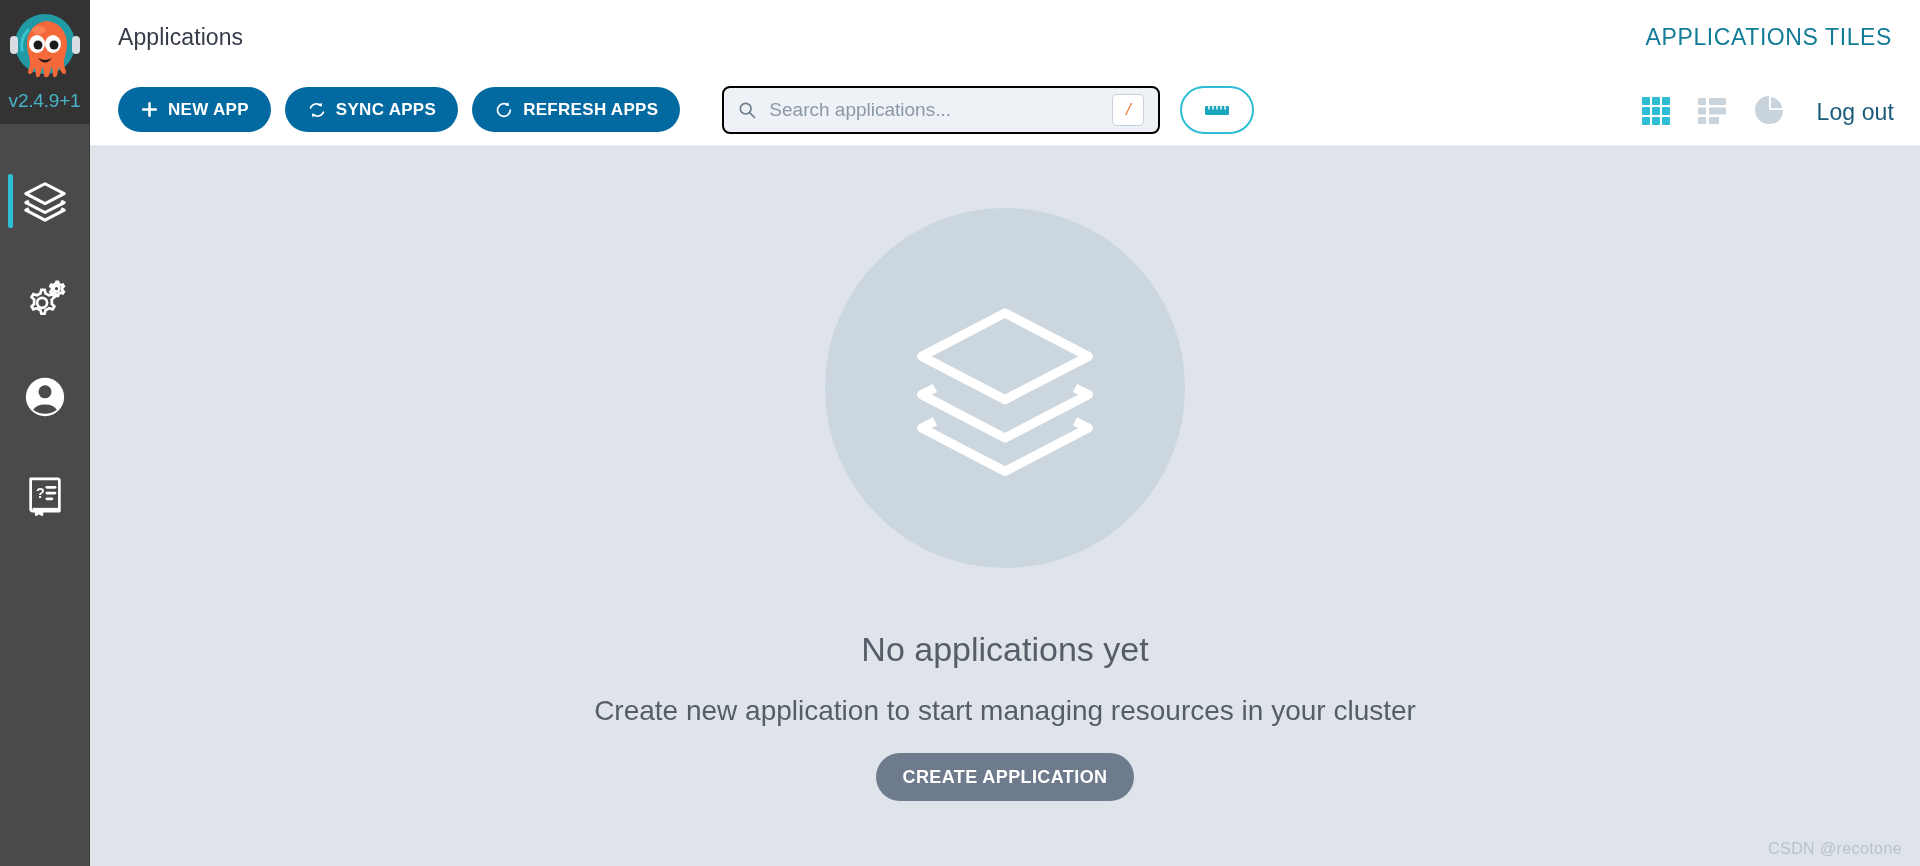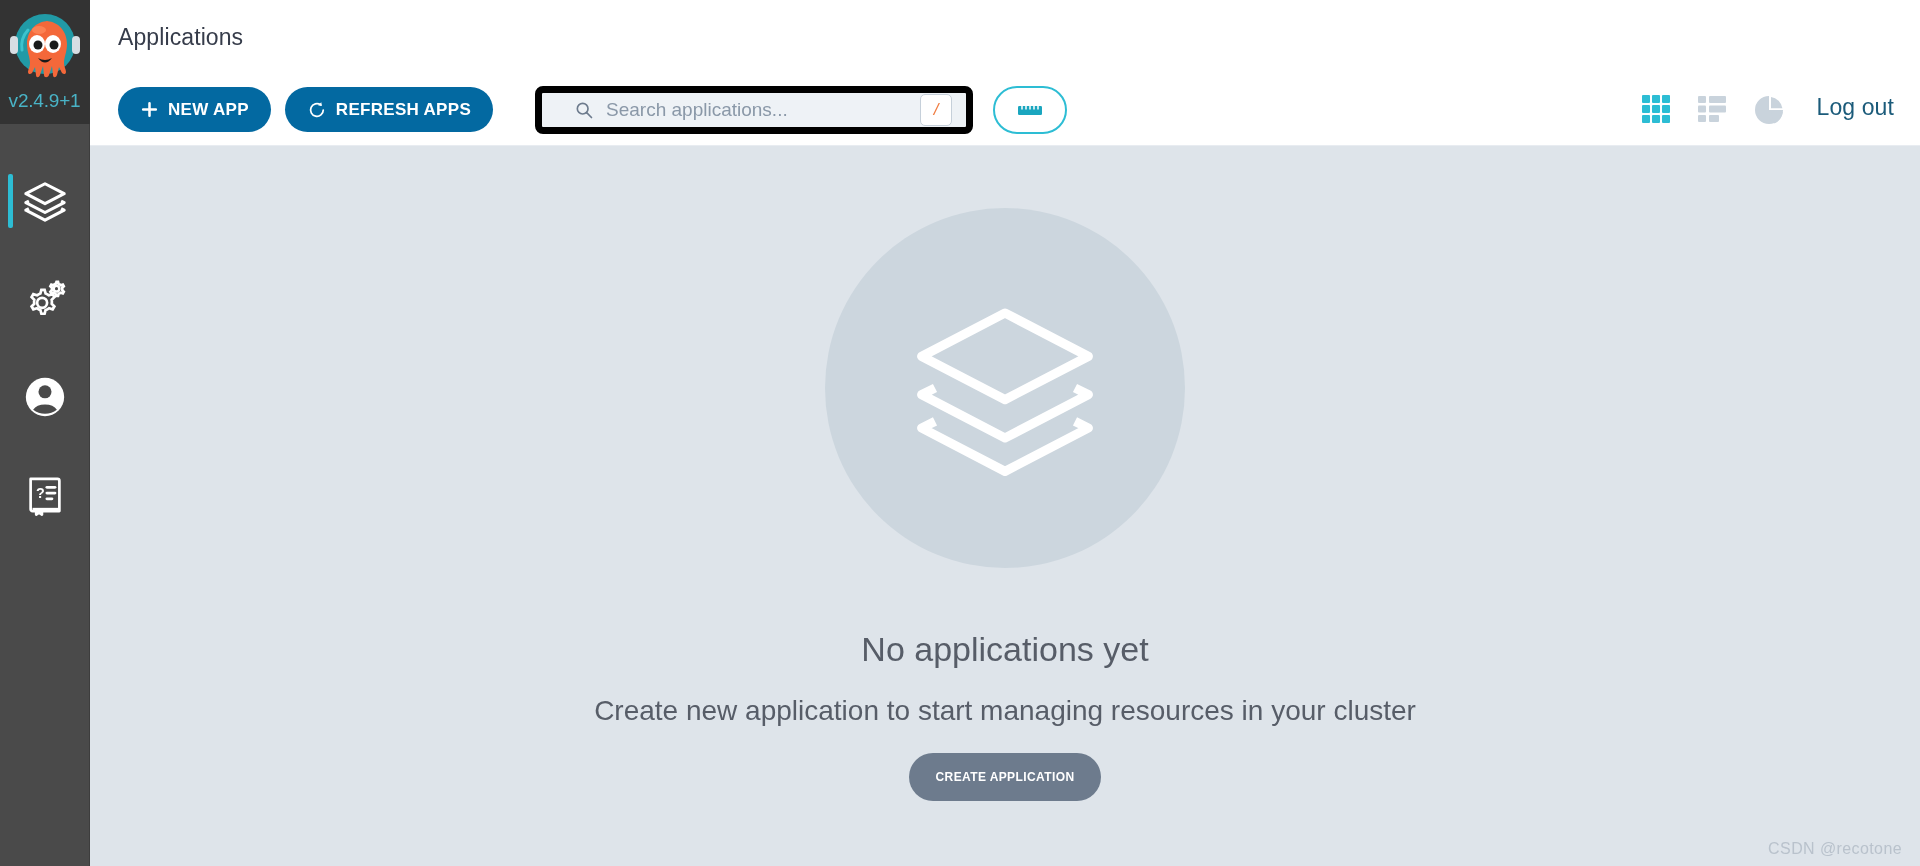--- a/index.html
+++ b/index.html
@@ -131,25 +131,25 @@
     font-family: "Liberation Sans", sans-serif;
     white-space: nowrap;
   }
   .btn svg { display: block; }
 
   .search-wrap {
     position: relative;
     width: 438px;
     height: 48px;
     background: #eef2f6;
-    border: 7px solid #000000;
+    border: 2px solid #000000;
     border-radius: 8px;
     display: flex;
     align-items: center;
-    padding: 0 14px 0 32px;
+    padding: 0 14px 0 13px;
     margin-left: 28px;
   }
   .search-icon { flex: 0 0 20px; margin-right: 12px; }
   .search-input {
     flex: 1;
     border: none;
     outline: none;
     background: transparent;
     font-size: 19px;
     color: #6d7b8d;
@@ -178,21 +178,21 @@
     margin-left: 20px;
     display: flex;
     align-items: center;
     justify-content: center;
     cursor: pointer;
   }
 
   .toolbar-right {
     margin-left: auto;
     display: flex;
-    align-items: flex-start;
+    align-items: flex-end;
     gap: 26px;
   }
   .view-toggle { cursor: pointer; display: flex; align-items: center; }
   .logout-link {
     font-size: 23px;
     color: #1b5b7a;
     cursor: pointer;
     margin-left: 6px;
     letter-spacing: 0.1px;
   }
@@ -232,21 +232,21 @@
     text-align: right;
   }
   .create-btn {
     margin-top: 26px;
     height: 48px;
     padding: 0 27px;
     border: none;
     border-radius: 25px;
     background: #6d7b8d;
     color: #ffffff;
-    font-size: 12px;
+    font-size: 18px;
     font-weight: bold;
     letter-spacing: 0.4px;
     cursor: pointer;
     font-family: "Liberation Sans", sans-serif;
   }
   .watermark {
     position: absolute;
     right: 18px;
     bottom: 8px;
     font-size: 16px;
@@ -322,31 +322,43 @@
           <text x="7.3" y="13.4" font-size="7.5" fill="#ffffff" font-family="Liberation Sans, sans-serif" font-weight="bold">?</text>
         </svg>
       </div>
     </div>
   </nav>
 
   <div class="main">
 
     <div class="topbar">
       <span class="page-title">Applications</span>
+      <span class="view-title">APPLICATIONS TILES</span>
     </div>
 
     <div class="toolbar">
 
       <button class="btn">
         <svg width="19" height="19" viewBox="0 0 24 24">
           <path d="M12 4 v16 M4 12 h16" stroke="#ffffff" stroke-width="3.2" stroke-linecap="round"></path>
         </svg>
         <span>NEW APP</span>
       </button>
 
+      <button class="btn">
+        <svg width="20" height="20" viewBox="0 0 24 24">
+          <g fill="none" stroke="#ffffff" stroke-width="2" stroke-linecap="round">
+            <path d="M4.2 9.4 a7.8 7.8 0 0 1 12.6 -2.6"></path>
+            <path d="M19.8 14.6 a7.8 7.8 0 0 1 -12.6 2.6"></path>
+          </g>
+          <path d="M17.6 3 l0.4 4.4 l-4.4 -0.6 z" fill="#ffffff"></path>
+          <path d="M6.4 21 l-0.4 -4.4 l4.4 0.6 z" fill="#ffffff"></path>
+        </svg>
+        <span>SYNC APPS</span>
+      </button>
 
       <button class="btn">
         <svg width="20" height="20" viewBox="0 0 24 24">
           <path d="M19.5 12 a7.6 7.6 0 1 1 -3.1 -6.1" fill="none" stroke="#ffffff" stroke-width="2.1" stroke-linecap="round"></path>
           <path d="M17.2 2.6 l0.6 4.6 l-4.6 -0.8 z" fill="#ffffff"></path>
         </svg>
         <span>REFRESH APPS</span>
       </button>
 
       <div class="search-wrap">

